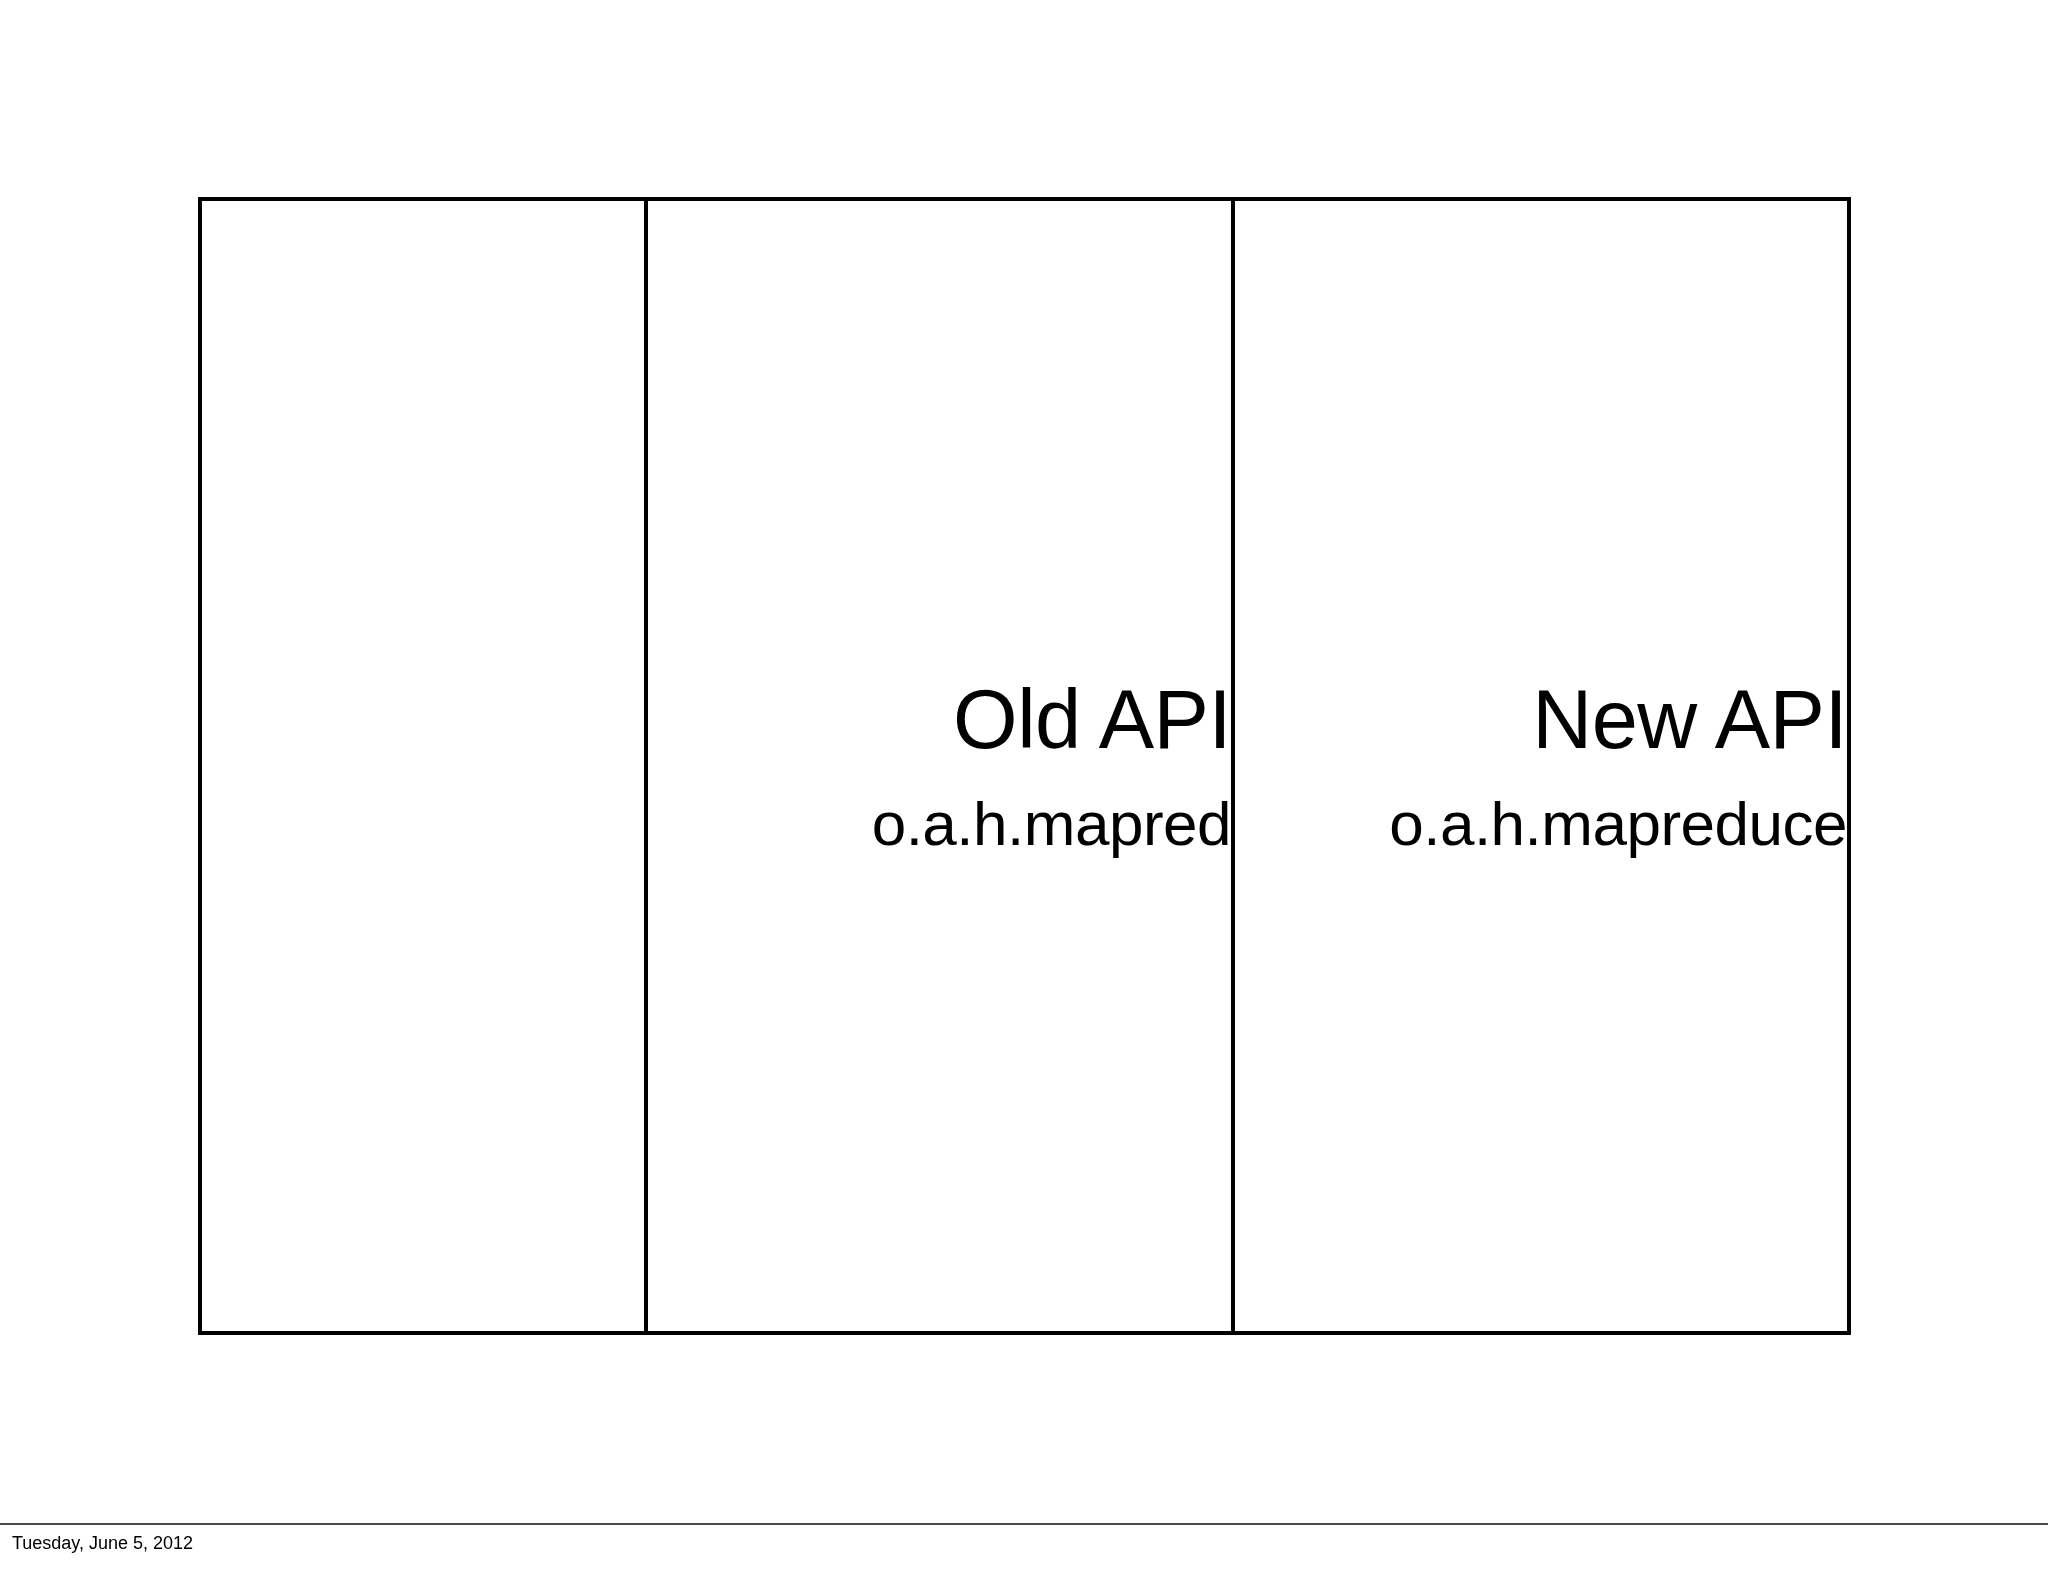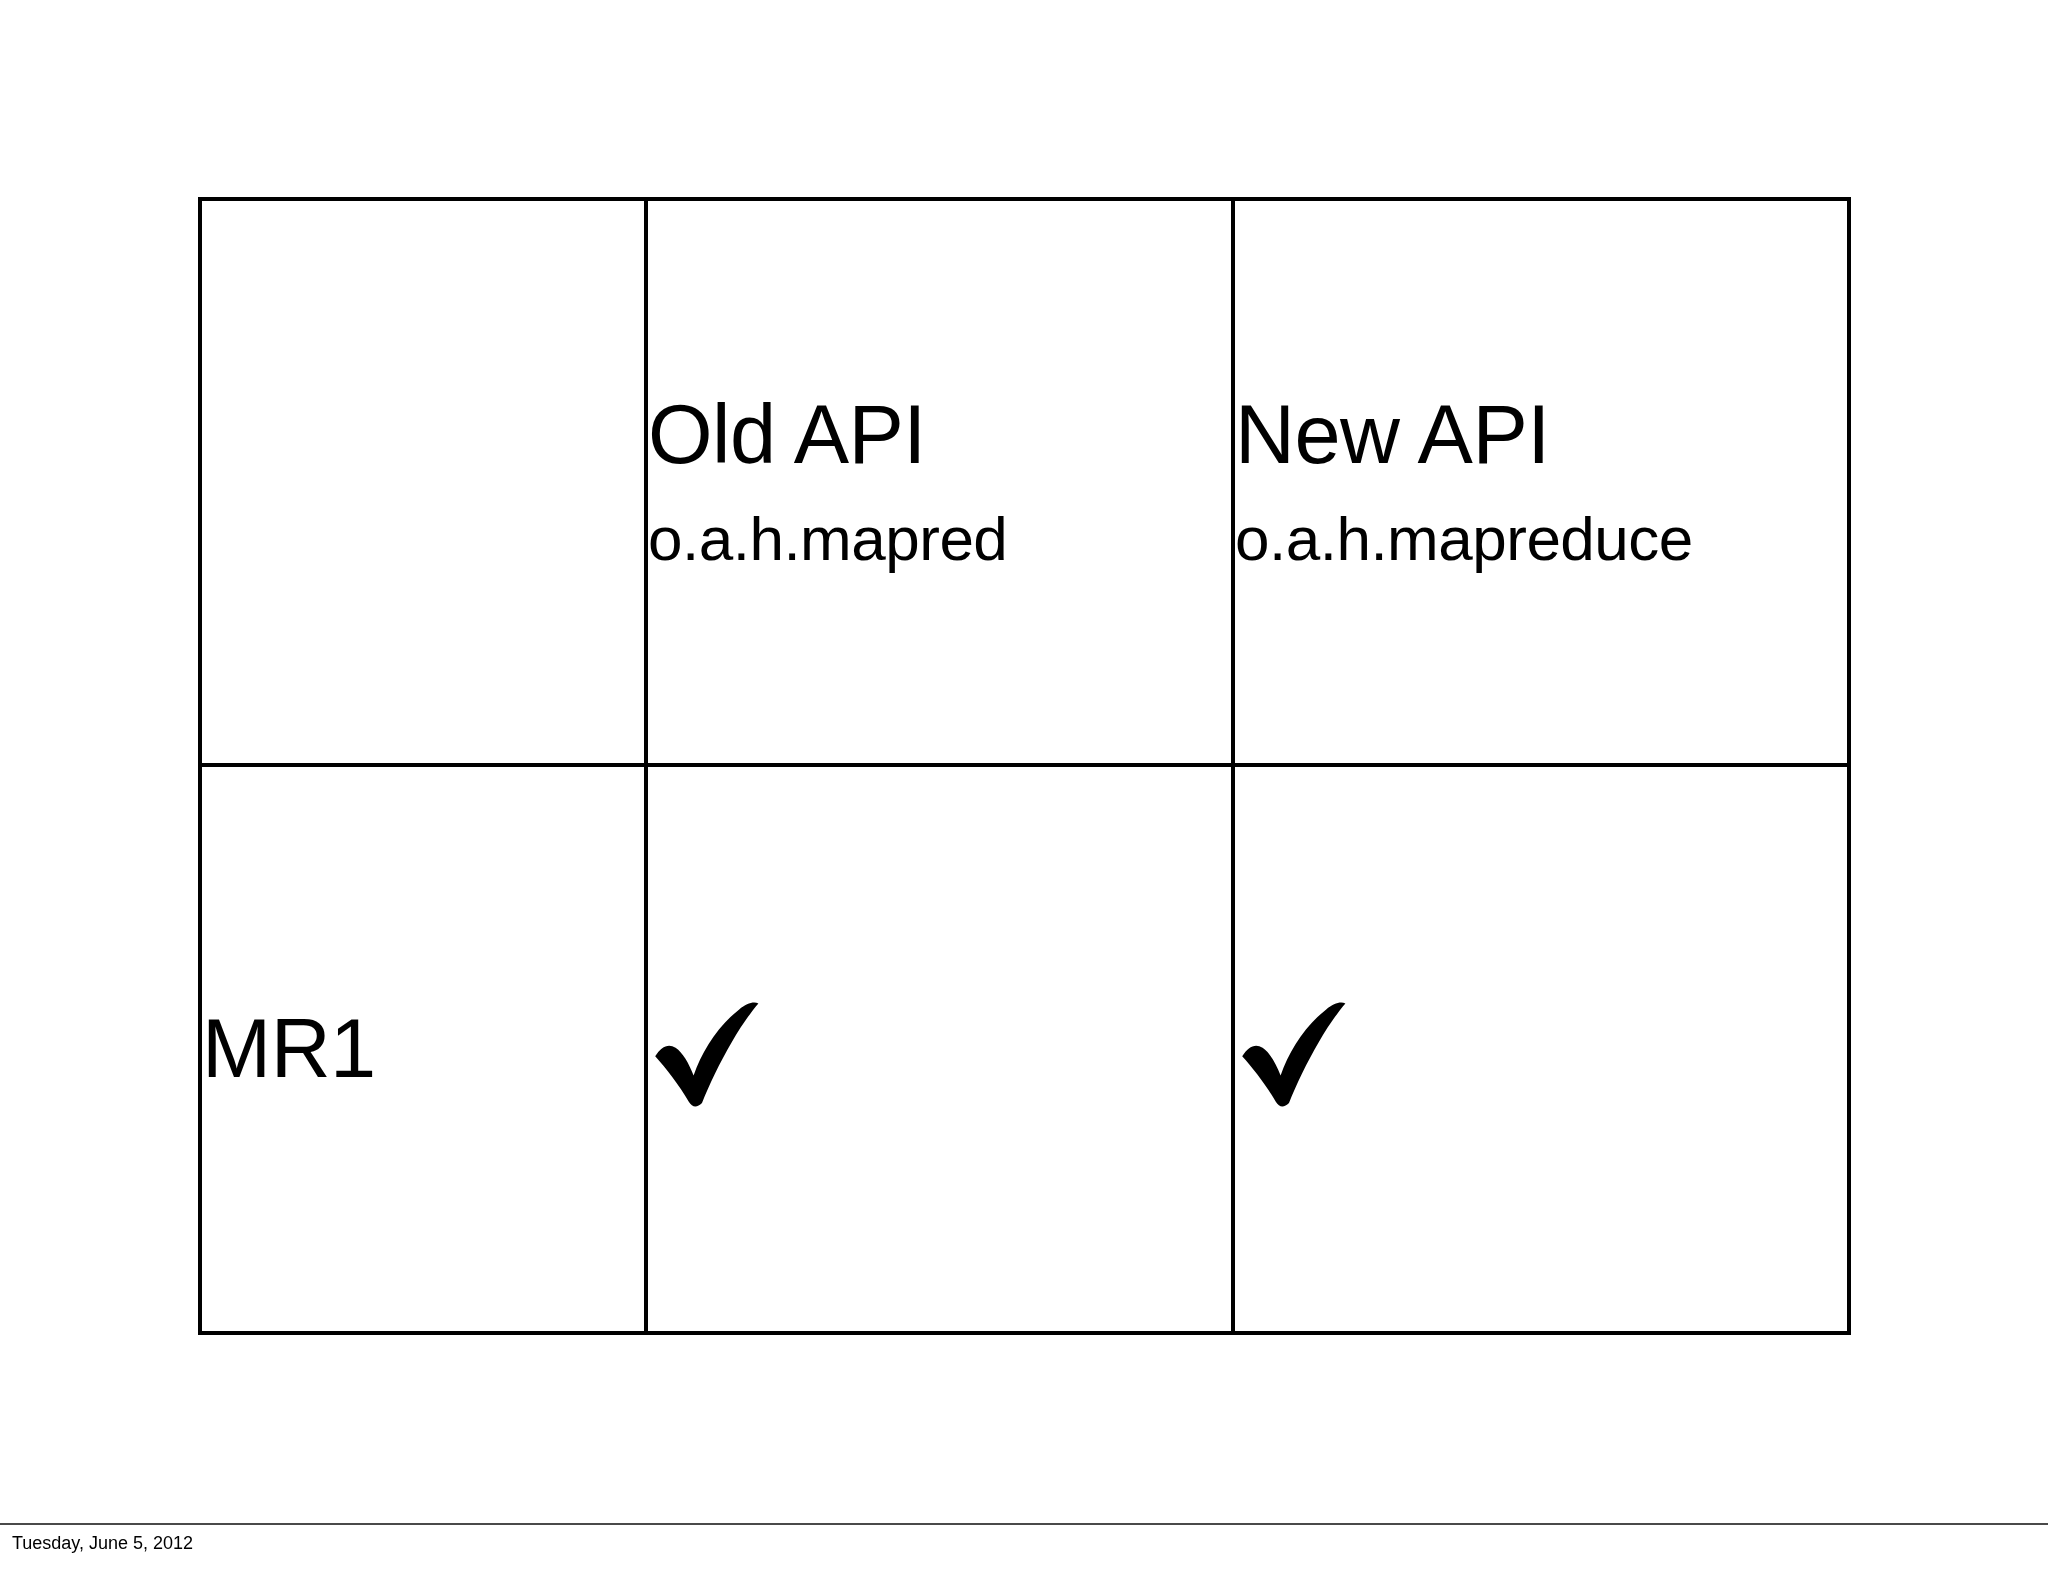--- a/index.html
+++ b/index.html
@@ -31,21 +31,21 @@
     left: 198px;
     top: 197px;
     width: 1649px;
     height: 1138px;
     border-collapse: collapse;
     table-layout: fixed;
   }
   .matrix-table td {
     border: 4px solid #000000;
     padding: 0;
-    text-align: left;
+    text-align: right;
     vertical-align: middle;
   }
 
   col.col-label { width: 446px; }
   col.col-old   { width: 587px; }
   col.col-new   { width: 616px; }
 
   tr.header-row { height: 378px; }
   tr.body-row   { height: 380px; }
 
@@ -125,39 +125,20 @@
         <td>
           <span class="api-title">Old API</span>
           <span class="api-package">o.a.h.mapred</span>
         </td>
         <td>
           <span class="api-title">New API</span>
           <span class="api-package">o.a.h.mapreduce</span>
         </td>
       </tr>
 
-      <tr class="body-row">
-        <td>
-          <span class="row-label">MR1</span>
-        </td>
-        <td>
-          <span class="check-icon">
-            <svg viewBox="0 0 100 100" xmlns="http://www.w3.org/2000/svg" aria-hidden="true">
-              <path d="M6 56 C11 48 17 45 23 49 C29 53 34 62 38 72 C45 52 58 31 76 17 C82 12 88 10 92 12 C86 19 78 30 70 44 C60 61 51 80 45 95 C41 99 37 99 34 94 C26 80 15 66 6 56 Z" fill="#000000"></path>
-            </svg>
-          </span>
-        </td>
-        <td>
-          <span class="check-icon">
-            <svg viewBox="0 0 100 100" xmlns="http://www.w3.org/2000/svg" aria-hidden="true">
-              <path d="M6 56 C11 48 17 45 23 49 C29 53 34 62 38 72 C45 52 58 31 76 17 C82 12 88 10 92 12 C86 19 78 30 70 44 C60 61 51 80 45 95 C41 99 37 99 34 94 C26 80 15 66 6 56 Z" fill="#000000"></path>
-            </svg>
-          </span>
-        </td>
-      </tr>
 
     </tbody>
   </table>
 
   <div class="footer-rule"></div>
   <div class="footer-date">Tuesday, June 5, 2012</div>
 
 </div>
 
 </body></html>

